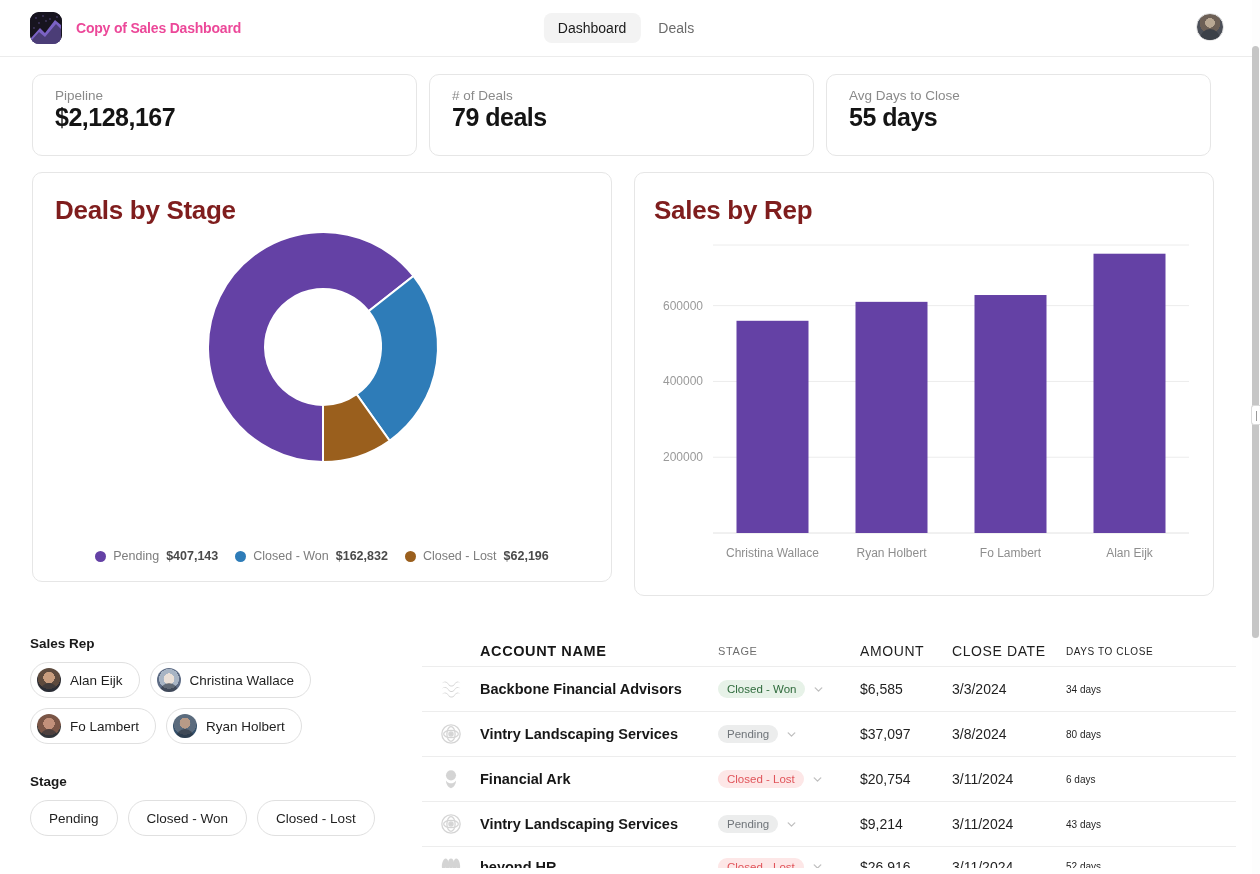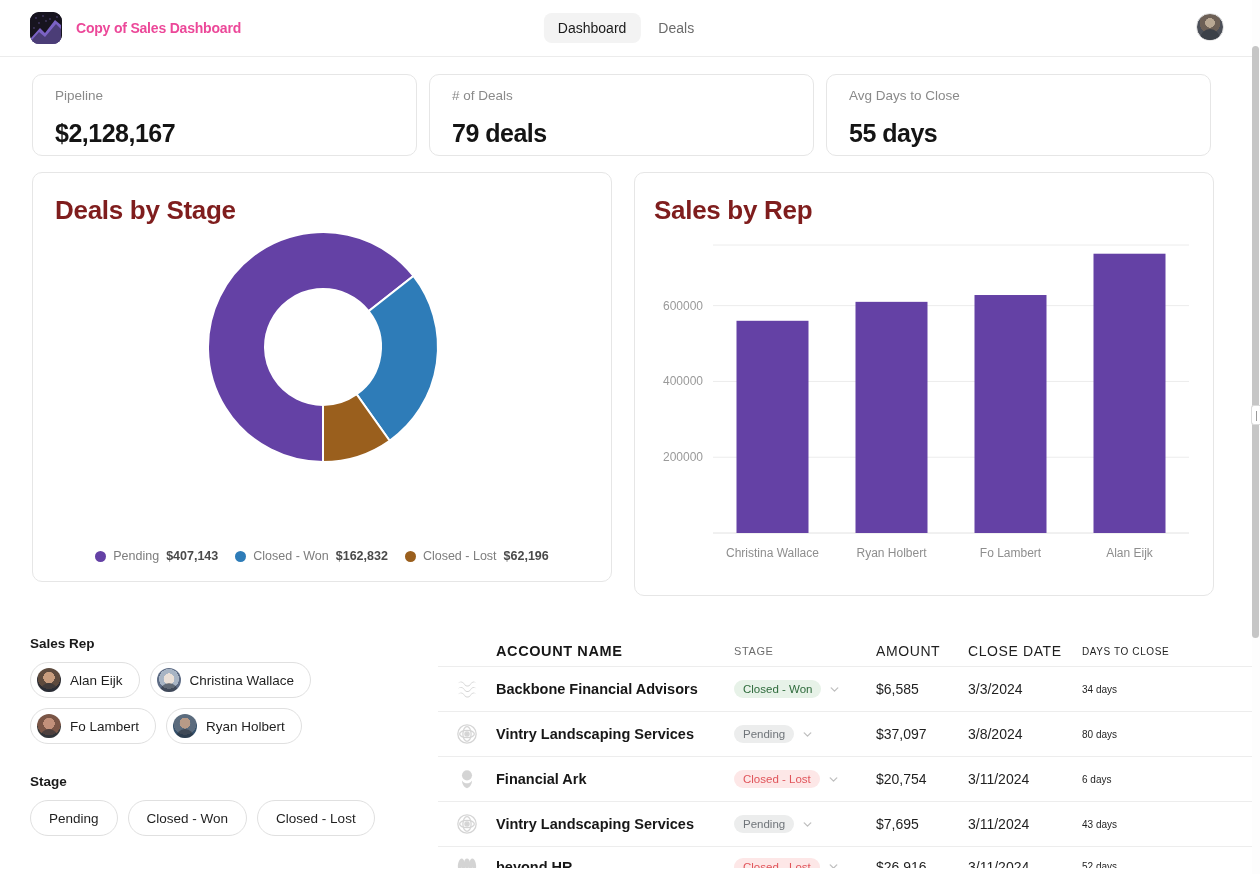--- a/index.html
+++ b/index.html
@@ -46,21 +46,21 @@
     content:''; position:absolute; left:50%; top:58%; width:20px; height:16px;
     transform: translateX(-50%); border-radius: 10px 10px 0 0; background:#3b4048;
   }
 
   
   .kpis { position: absolute; top: 74px; left: 32px; display: flex; gap: 12px; }
   .kpi {
     width: 385px; height: 82px; border: 1px solid #e6e6e6; border-radius: 10px;
     background: #fff; padding: 13px 22px;
   }
-  .kpi-label { font-size: 13.5px; color: #8a8a8a; margin-bottom: 16px; }
+  .kpi-label { font-size: 13.5px; color: #8a8a8a; margin-bottom: 0; }
   .kpi-value { font-size: 25px; font-weight: bold; color: #141414; letter-spacing: -0.5px; }
 
   
   .card {
     position: absolute; border: 1px solid #e6e6e6; border-radius: 10px; background: #fff;
   }
   .card-title {
     font-size: 26px; font-weight: bold; color: #7f1d1d; letter-spacing: -0.3px;
   }
   #donut-card { top: 172px; left: 32px; width: 580px; height: 410px; }
@@ -97,21 +97,21 @@
   .chip-av.a2 { background: radial-gradient(circle at 50% 45%, #e9dfd7 0 30%, #a7b4c4 31% 55%, #5d6b84 56% 100%); }
   .chip-av.a3 { background: radial-gradient(circle at 50% 40%, #c2907a 0 30%, #7a5546 31% 62%, #3a3a3a 63% 100%); }
   .chip-av.a4 { background: radial-gradient(circle at 50% 38%, #b79a87 0 28%, #5b6b7d 29% 60%, #34506b 61% 100%); }
   .chip-av::after {
     content:''; position:absolute; left:50%; top:62%; width:18px; height:14px;
     transform:translateX(-50%); border-radius:9px 9px 0 0; background:rgba(40,45,55,.55);
   }
   .stage-filters { margin-top: 30px; }
 
   
-  .table { position: absolute; top: 636px; left: 438px; width: 814px; }
+  .table { position: absolute; top: 636px; left: 422px; width: 814px; }
   .thead { display: flex; align-items: center; height: 30px; padding-left: 0; }
   .th {
     font-size: 11px; letter-spacing: 0.6px; color: #6d6d6d; text-transform: uppercase;
   }
   .row {
     display: flex; align-items: center; height: 45px;
     border-top: 1px solid #ededed;
   }
   .c-icon { width: 58px; display: flex; justify-content: center; flex: none; }
   .c-name { width: 238px; flex: none; font-size: 14.5px; font-weight: bold; color: #171717; }
@@ -365,21 +365,21 @@
               <circle cx="12" cy="12" r="2.3" fill="#8b8b8b"></circle>
             </svg>
           </div>
           <div class="c-name">Vintry Landscaping Services</div>
           <div class="c-stage">
             <span class="badge pend">Pending</span>
             <svg class="chev" viewBox="0 0 16 16" fill="none" stroke="#8b8b8b" stroke-width="1.6" stroke-linecap="round" stroke-linejoin="round">
               <path d="M4 6l4 4 4-4"></path>
             </svg>
           </div>
-          <div class="c-amount">$7,695</div>
+          <div class="c-amount">$9,214</div>
           <div class="c-date">3/11/2024</div>
           <div class="c-days">43 days</div>
         </div>
         <div class="row clipped">
           <div class="c-icon">
             <svg class="row-logo" viewBox="0 0 24 24" fill="#8b8b8b">
               <path d="M2 16c0-5 2-9 4-9s3 2 3 4c0-2 1-4 3-4s3 2 3 4c0-2 1-4 3-4s4 4 4 9c0 2-1 3-2 3s-2-1-2-3c0 2-1 3-2 3s-2-1-2-3c0 2-1 3-2 3s-2-1-2-3c0 2-1 3-2 3s-2-1-2-3c0 2-1 3-2 3s-2-1-2-3z"></path>
             </svg>
           </div>
           <div class="c-name">beyond HR</div>

